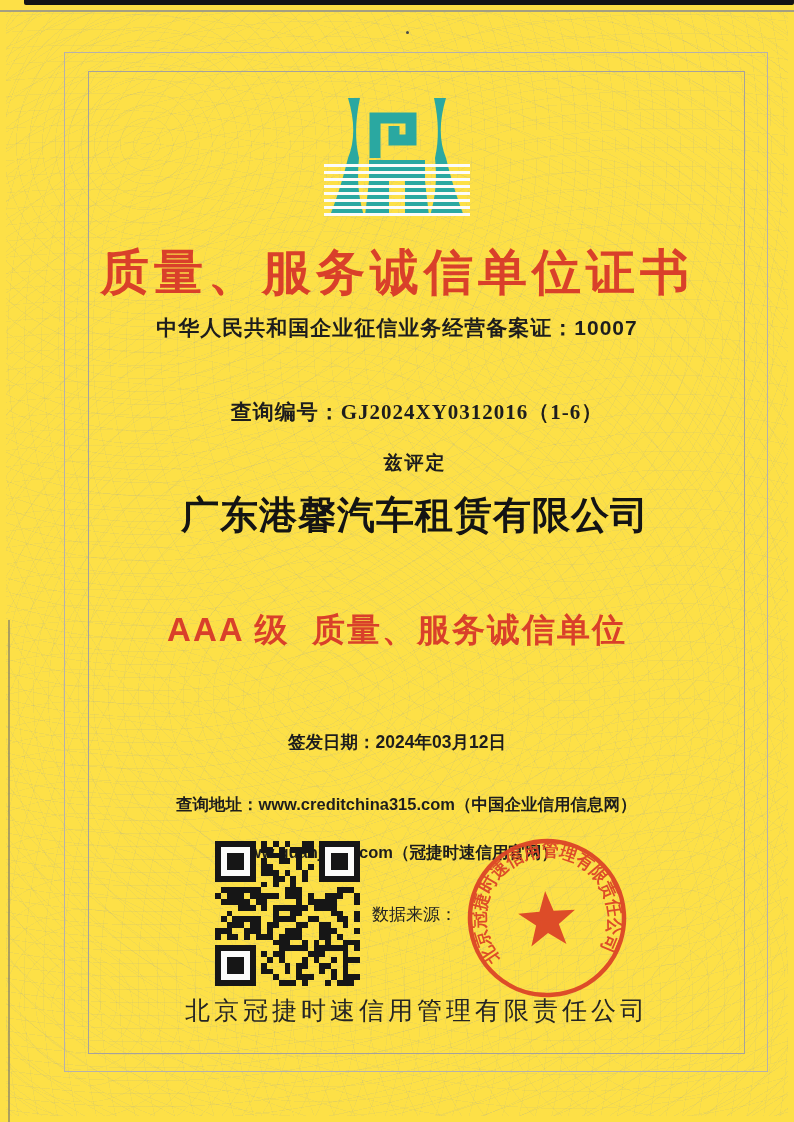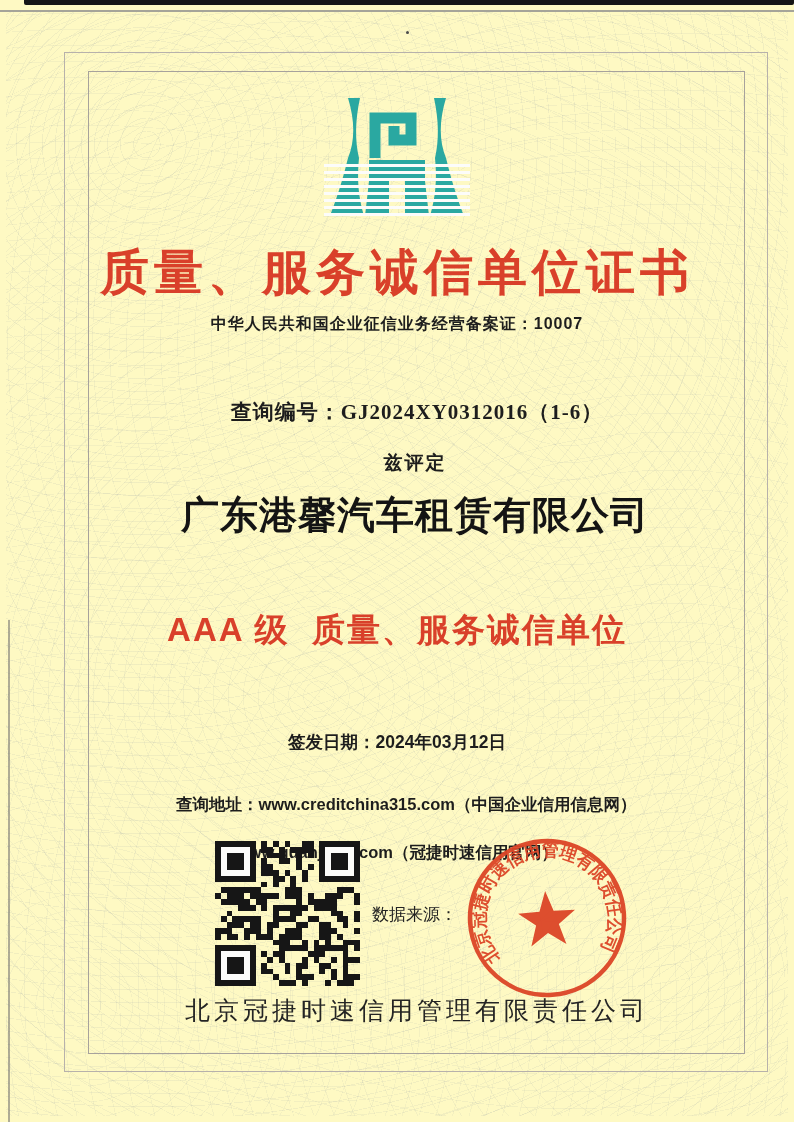--- a/index.html
+++ b/index.html
@@ -1,18 +1,18 @@
 <!DOCTYPE html>
 <html><head>
 <meta charset="utf-8">
 <style>
   html,body{margin:0;padding:0;background:#e8e8e8;}
   .page{
     position:relative;width:794px;height:1122px;margin:0 auto;
-    background:#fef9c3;overflow:hidden;
+    background:#fde047;overflow:hidden;
     font-family:"Liberation Sans","DejaVu Sans",sans-serif;
     color:#1d1d1d;
   }
   
   .guilloche{
     position:absolute;inset:12px 6px 6px 6px;pointer-events:none;
     background-image:
       repeating-radial-gradient(circle at 18% 12%, rgba(150,160,166,.13) 0 .8px, transparent .8px 13px),
       repeating-radial-gradient(circle at 72% 30%, rgba(150,160,166,.11) 0 .8px, transparent .8px 17px),
       repeating-radial-gradient(circle at 40% 62%, rgba(150,160,166,.11) 0 .8px, transparent .8px 15px),
@@ -25,21 +25,21 @@
   .scan-left-line{position:absolute;top:620px;bottom:0;left:8px;width:2px;background:#6d6d6d;opacity:.55;}
   .scan-dot{position:absolute;left:406px;top:31px;width:3px;height:3px;background:#4a4a4a;border-radius:50%;}
   
   .frame-outer{position:absolute;left:64px;top:52px;width:702px;height:1018px;border:1px solid #b7b1ab;}
   .frame-inner{position:absolute;left:88px;top:71px;width:655px;height:981px;border:1px solid #a7a29c;}
   
   .logo{position:absolute;left:324px;top:96px;width:146px;height:122px;}
   
   .t-center{position:absolute;left:0;width:100%;text-align:center;white-space:pre;}
   .title{top:240px;font-size:49px;font-weight:900;letter-spacing:5px;color:#d9402a;}
-  .subtitle{top:314px;font-size:16px;font-weight:700;letter-spacing:1px;}
+  .subtitle{top:314px;font-size:21px;font-weight:700;letter-spacing:1px;}
   .query-no{top:398px;font-size:21px;font-weight:700;letter-spacing:1px;
     font-family:"Liberation Serif","DejaVu Serif",serif;transform:translateX(20px);}
   .hereby{top:450px;font-size:19px;font-weight:700;letter-spacing:2px;
     font-family:"Liberation Serif","DejaVu Serif",serif;transform:translateX(18px);}
   .company{top:490px;font-size:38px;font-weight:600;letter-spacing:1px;
     font-family:"Liberation Serif","DejaVu Serif",serif;transform:translateX(18px);color:#141414;}
   .rating{top:608px;font-size:33px;font-weight:700;letter-spacing:2px;color:#d9402a;}
   .dates{position:absolute;top:730px;left:0;width:100%;display:flex;justify-content:center;gap:52px;
     font-size:17.5px;font-weight:700;white-space:pre;}
   .addr{top:768px;font-size:16.5px;font-weight:700;line-height:24px;white-space:pre;}

